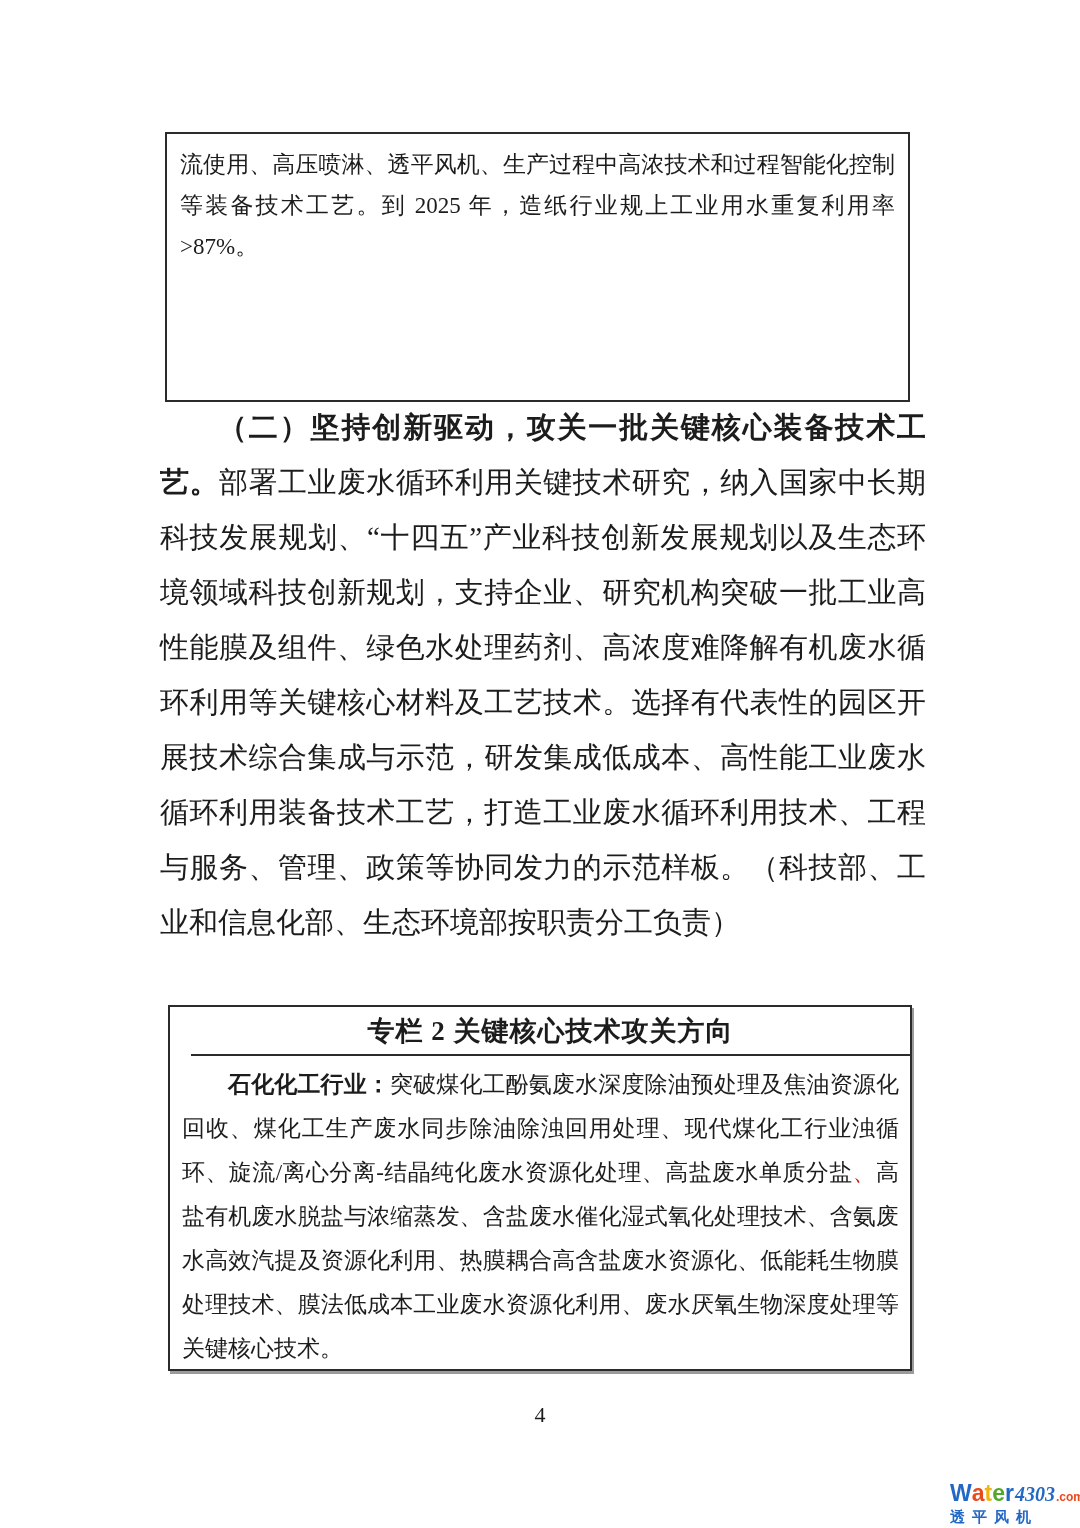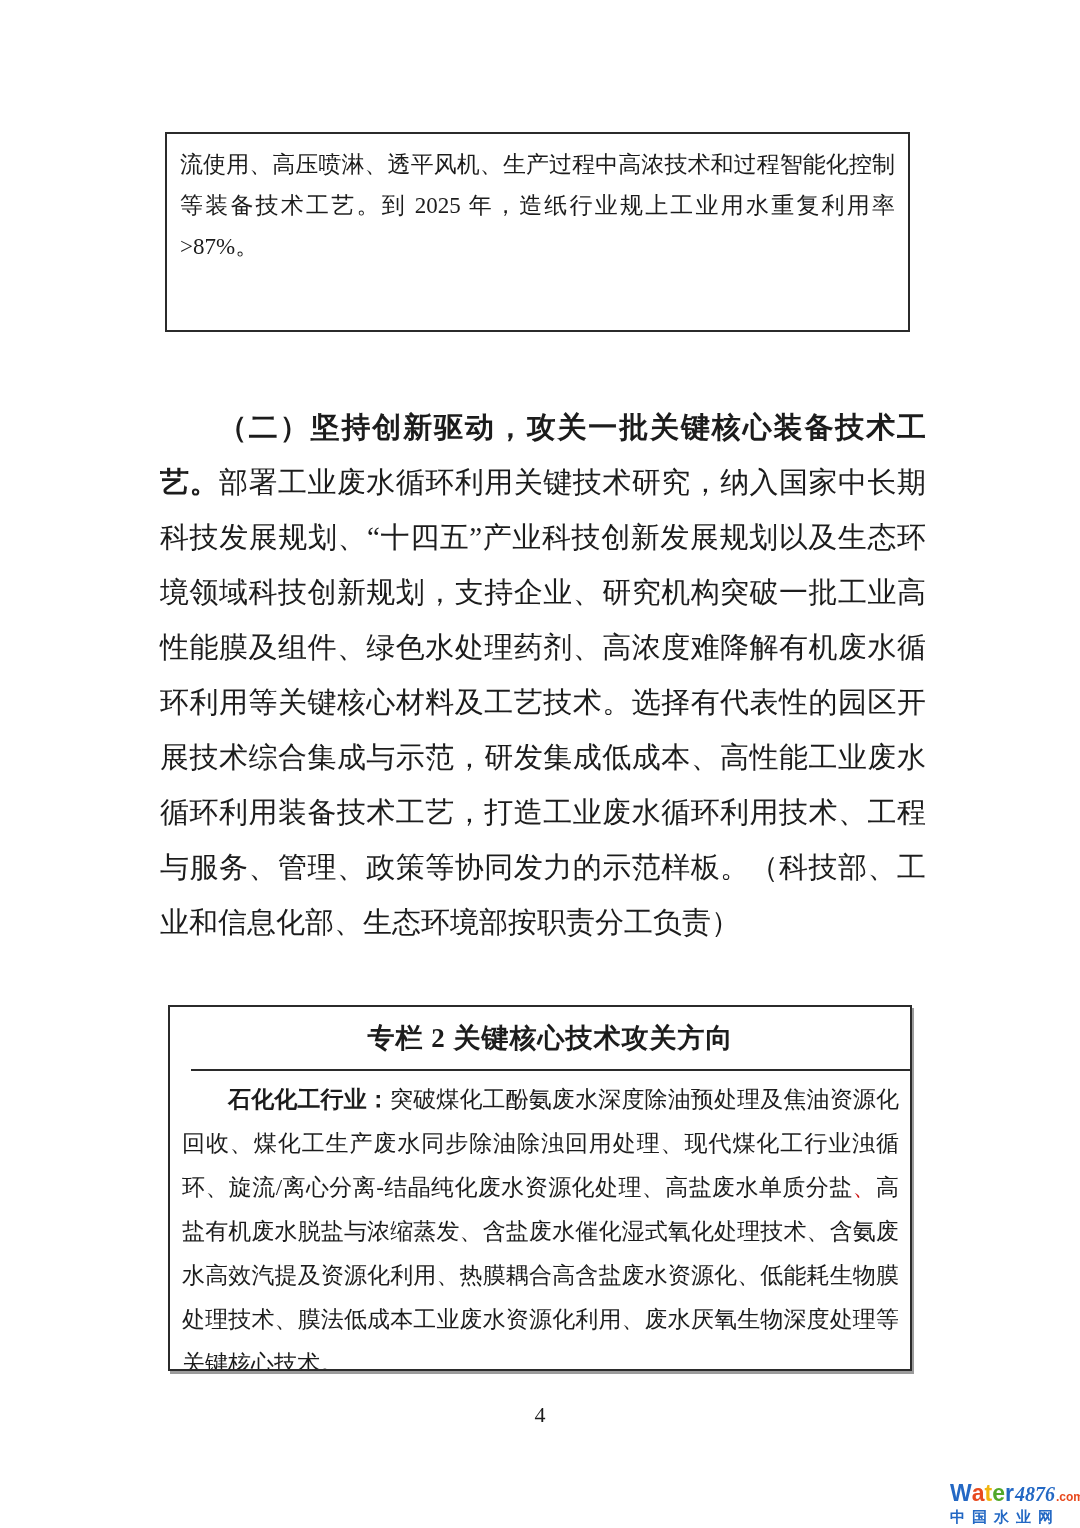--- a/index.html
+++ b/index.html
@@ -10,21 +10,21 @@
     font-family: "Liberation Serif", "DejaVu Serif", serif;
     color: #1c1c1c;
     overflow: hidden;
   }
   .bold { font-weight: bold; }
   .red  { color: #cc1111; }
 
   
   .top-box {
     position: absolute; left: 165px; top: 132px;
-    width: 745px; height: 200px;
+    width: 745px; height: 270px;
     border: 2px solid #2b2b2b;
     box-sizing: border-box;
     padding: 10px 13px 0 13px;
     font-size: 23px; line-height: 41px;
     text-align: justify;
   }
   .top-box p { margin: 0; }
   .indent-2em { text-indent: 2em; }
 
   
@@ -41,21 +41,21 @@
   .column-box {
     position: absolute; left: 168px; top: 1005px;
     width: 744px; height: 366px;
     border: 2px solid #2b2b2b;
     box-sizing: border-box;
     overflow: hidden;
     box-shadow: 2px 3px 0 #9b9b9b;
     background: #ffffff;
   }
   .column-title {
-    height: 64px;
+    height: 49px;
     border-bottom: 2px solid #2b2b2b;
     box-sizing: border-box;
     display: flex; align-items: center; justify-content: center;
     font-size: 27px; font-weight: bold;
     letter-spacing: 1px;
     margin-left: 21px;
   }
   .column-content {
     padding: 7px 11px 0 12px;
     font-size: 23px; line-height: 44px;
@@ -116,19 +116,19 @@
 
   <div class="page-number">4</div>
 
   <div class="watermark">
     <div class="wm-line1">
       <span class="wm-letter" style="color: rgb(35, 104, 196);">W</span>
       <span class="wm-letter" style="color: rgb(232, 73, 29);">a</span>
       <span class="wm-letter" style="color: rgb(242, 181, 15);">t</span>
       <span class="wm-letter" style="color: rgb(82, 168, 42);">e</span>
       <span class="wm-letter" style="color: rgb(35, 104, 196);">r</span>
-      <span class="wm-suffix" style="color: rgb(35, 104, 196);">4876</span>
+      <span class="wm-suffix" style="color: rgb(35, 104, 196);">4303</span>
       <span class="wm-domain" style="color: rgb(232, 73, 29);">.com</span>
     </div>
-    <div class="wm-sub" style="color: rgb(35, 104, 196);">中国水业网</div>
+    <div class="wm-sub" style="color: rgb(35, 104, 196);">透平风机</div>
   </div>
 
 </div>
 
 </body></html>

